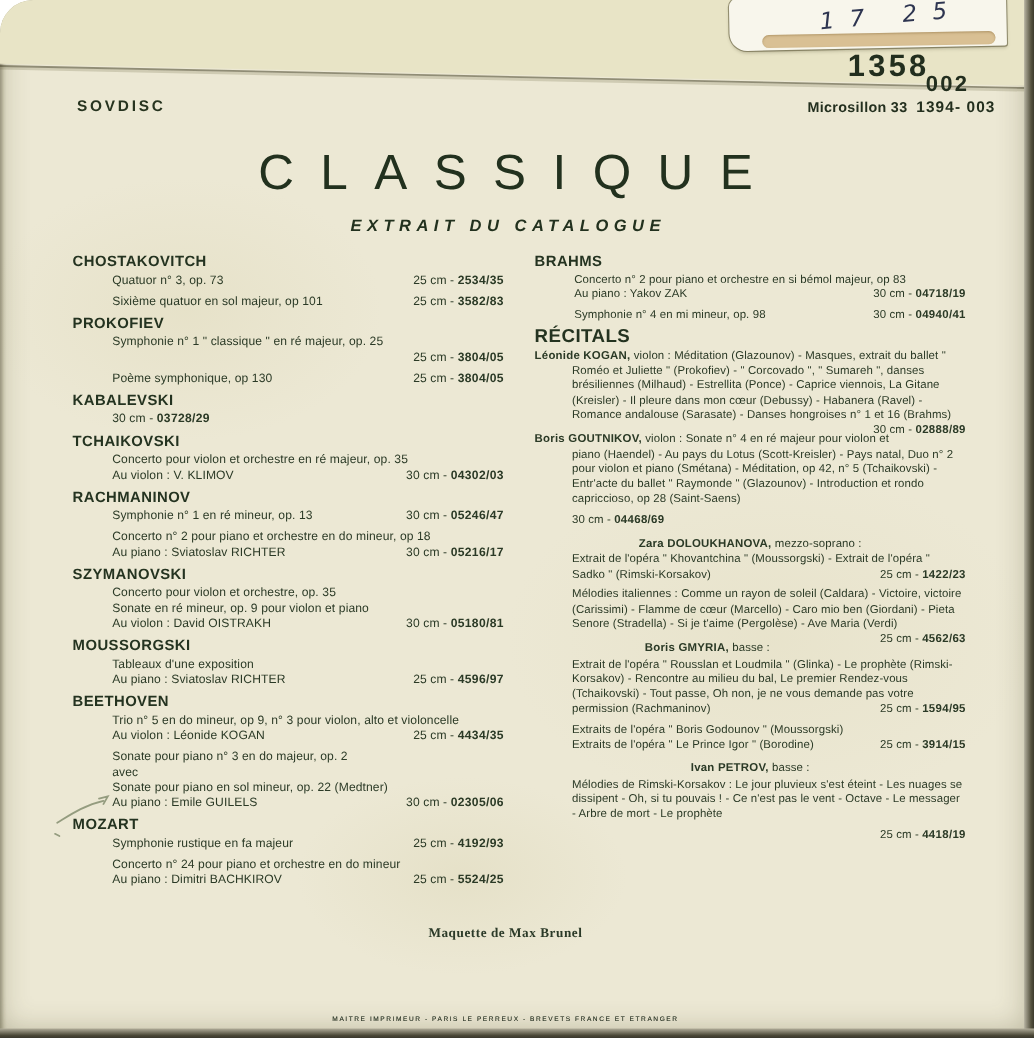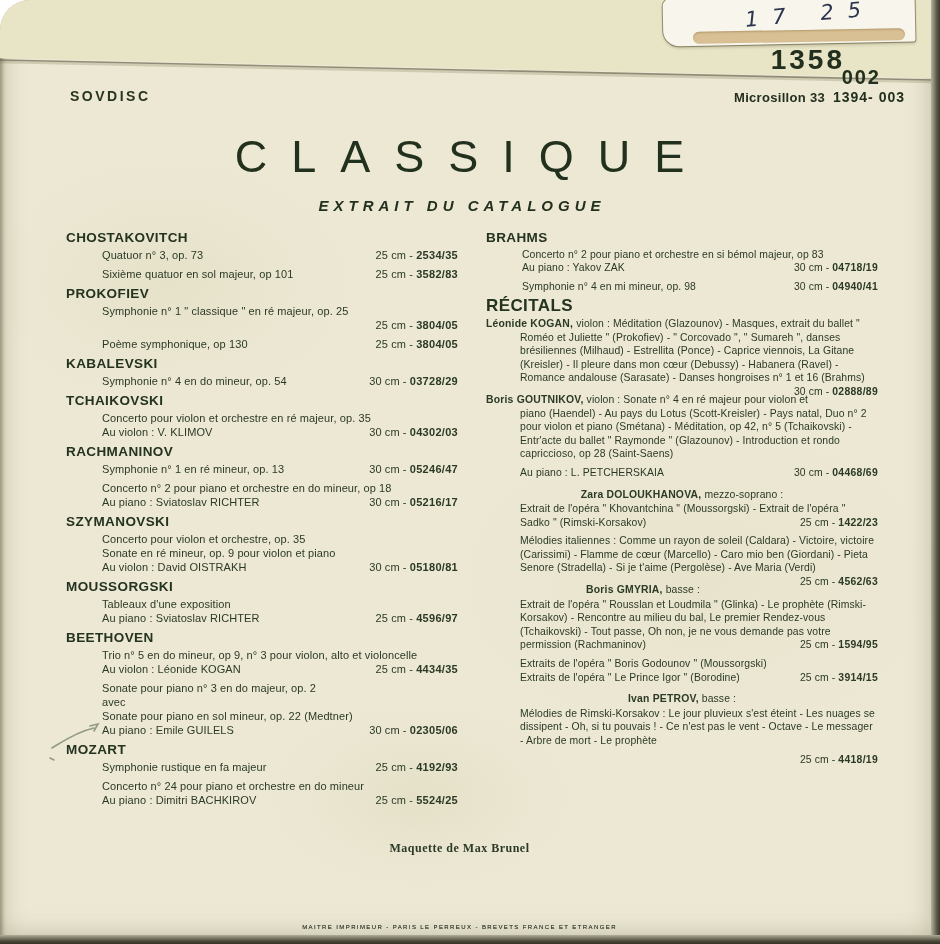--- a/index.html
+++ b/index.html
@@ -128,21 +128,20 @@
             <div class="flexrow">
               <span class="wline">Poème symphonique, op  130</span>
               <span class="price">25 cm - <b class="num">3804/05</b></span>
             </div>
           </div>
         </div>
         <div class="section">
           <div class="composer">KABALEVSKI</div>
           <div class="work">
             <div class="flexrow">
-              <span class="wline">Symphonie n° 4 en do mineur, op. 54</span>
               <span class="price">30 cm - <b class="num">03728/29</b></span>
             </div>
           </div>
         </div>
         <div class="section">
           <div class="composer">TCHAIKOVSKI</div>
           <div class="work">
             <span class="wline">Concerto pour violon et orchestre en ré majeur, op. 35</span>
             <div class="flexrow">
               <span class="wline">Au violon : V. KLIMOV</span>
@@ -240,21 +239,20 @@
             </div>
           </div>
         </div>
         <div class="recitals-heading">RÉCITALS</div>
         <div class="artist">
           <p class="apara hang"><b class="aname">Léonide KOGAN, </b>violon :  Méditation (Glazounov) - Masques, extrait du ballet " Roméo et Juliette " (Prokofiev) - " Corcovado ", " Sumareh ", danses brésiliennes (Milhaud) - Estrellita (Ponce) - Caprice viennois, La Gitane (Kreisler) - Il pleure dans mon cœur (Debussy) - Habanera (Ravel) - Romance andalouse (Sarasate) - Danses hongroises n° 1 et 16 (Brahms) <span class="price">30 cm - <b class="num">02888/89</b></span></p>
         </div>
         <div class="artist">
           <p class="apara hang"><b class="aname">Boris GOUTNIKOV, </b>violon :  Sonate n° 4 en ré majeur pour violon et piano (Haendel) - Au pays du Lotus (Scott-Kreisler) - Pays natal, Duo n° 2 pour violon et piano (Smétana) - Méditation, op  42, n° 5 (Tchaikovski) - Entr'acte du ballet " Raymonde " (Glazounov) - Introduction et rondo capriccioso, op  28 (Saint-Saens) </p>
           <div class="flexrow ind">
-            <span class="wline">Au piano : L. PETCHERSKAIA</span>
             <span class="price">30 cm - <b class="num">04468/69</b></span>
           </div>
         </div>
         <div class="artist">
           <div class="artist-head"><b class="aname">Zara DOLOUKHANOVA, </b>mezzo-soprano :</div>
           <p class="apara ind">Extrait de l'opéra " Khovantchina " (Moussorgski) - Extrait de l'opéra " Sadko " (Rimski-Korsakov) <span class="price">25 cm - <b class="num">1422/23</b></span></p>
           <p class="apara ind">Mélodies italiennes : Comme un rayon de soleil (Caldara) - Victoire, victoire (Carissimi) - Flamme de cœur (Marcello) - Caro mio ben (Giordani) - Pieta Senore (Stradella) - Si je t'aime (Pergolèse) - Ave Maria (Verdi) <span class="price">25 cm - <b class="num">4562/63</b></span></p>
         </div>
         <div class="artist">
           <div class="artist-head"><b class="aname">Boris GMYRIA, </b>basse :</div>

